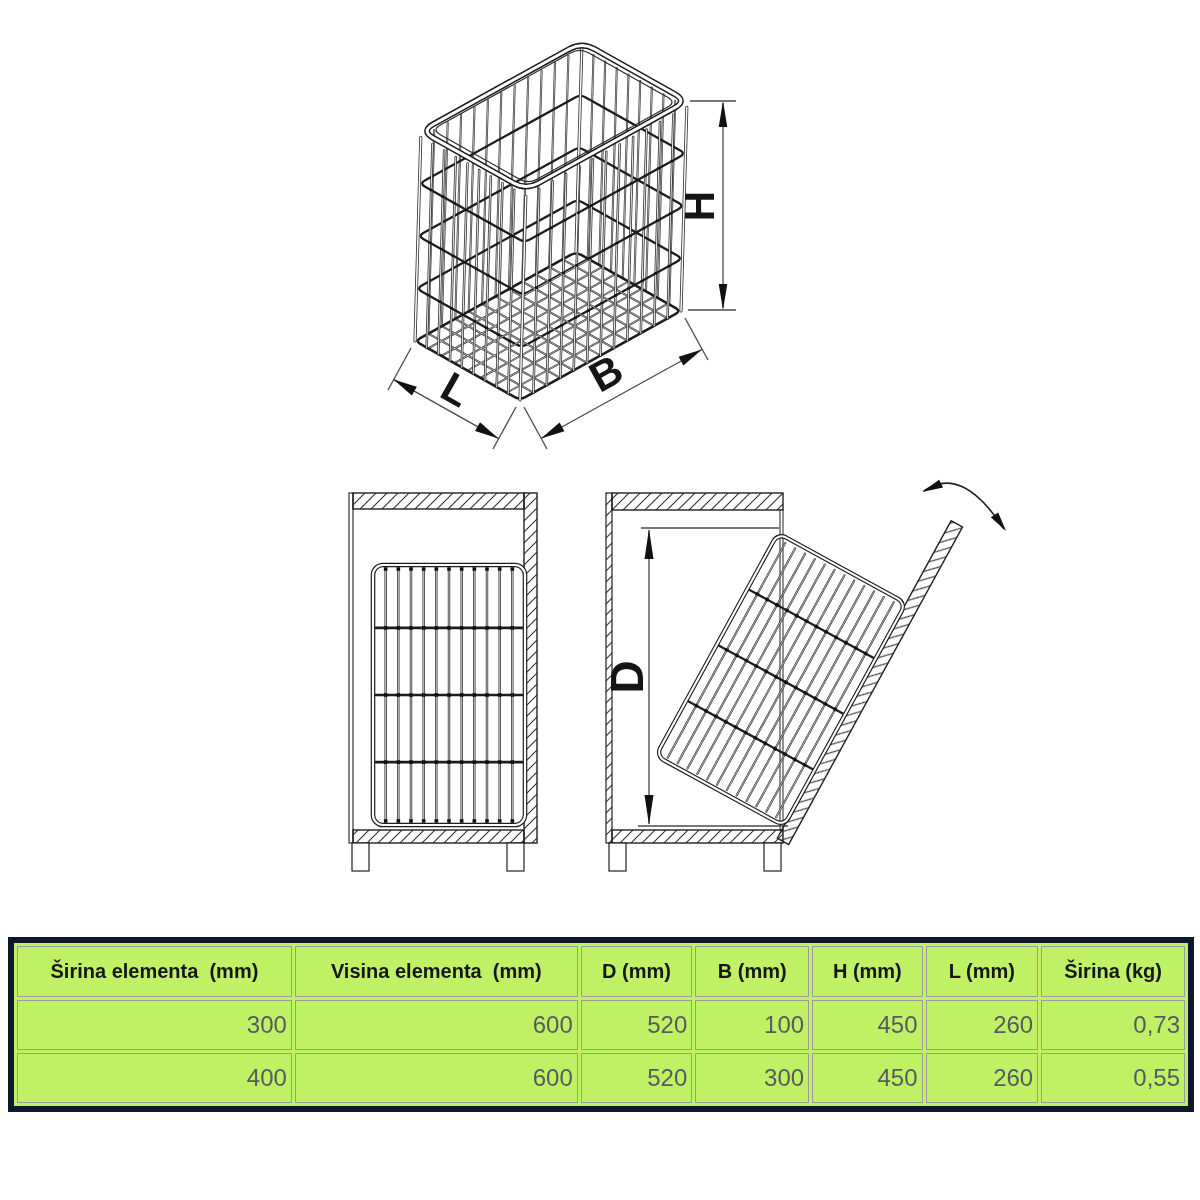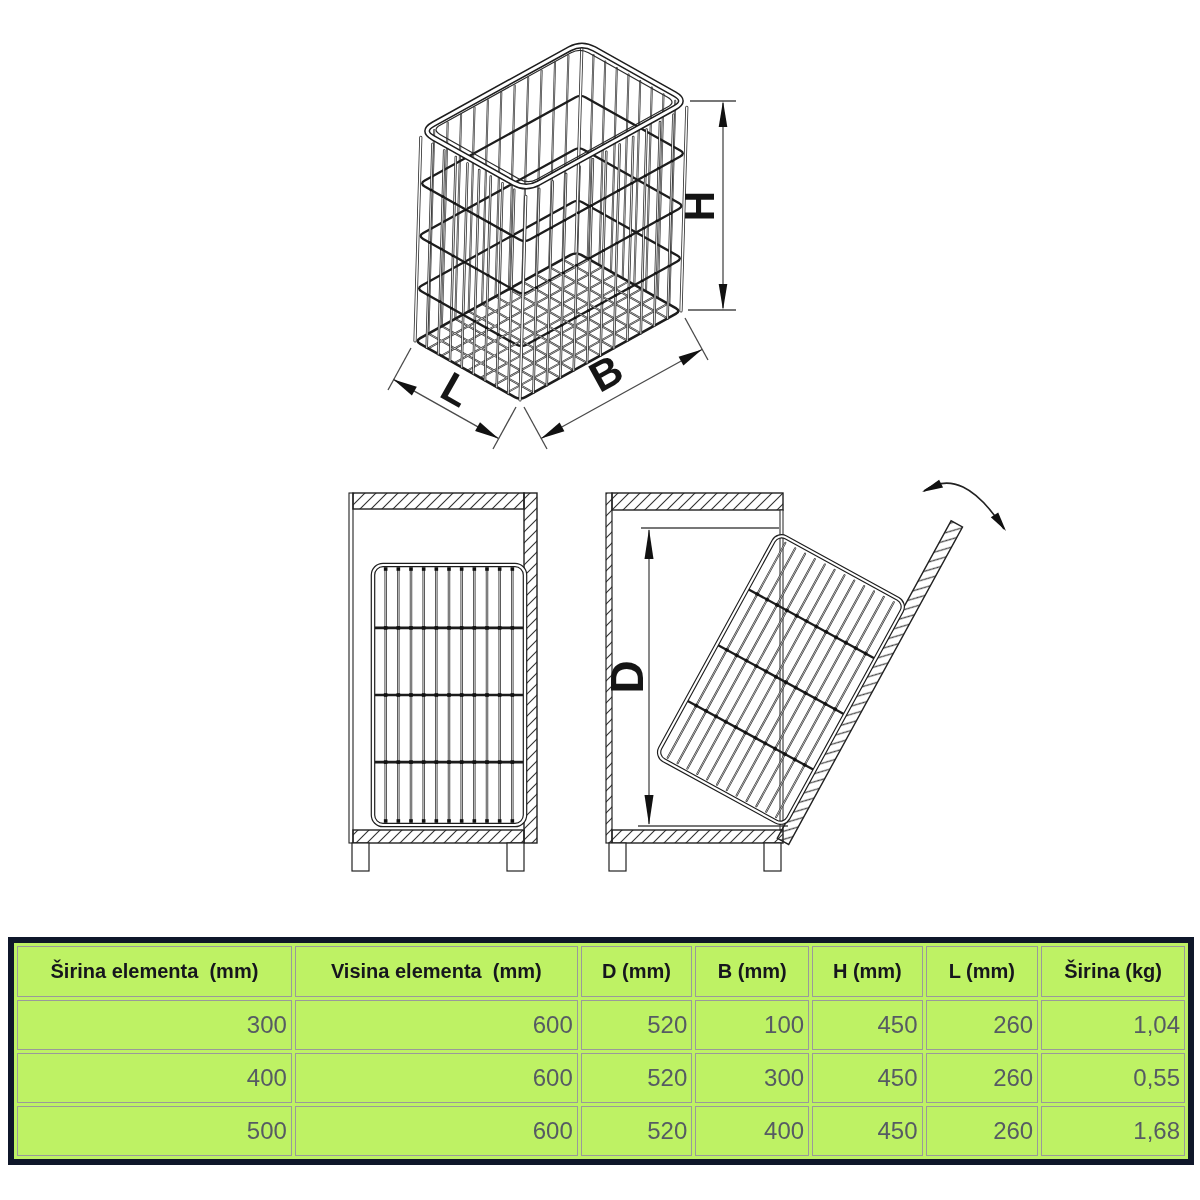--- a/index.html
+++ b/index.html
@@ -299,36 +299,27 @@
           </tr>
         </thead>
       <tbody id="spec-body">
           <tr>
             <td>300</td>
             <td>600</td>
             <td>520</td>
             <td>100</td>
             <td>450</td>
             <td>260</td>
-            <td>1,04</td>
+            <td>0,73</td>
           </tr>
           <tr>
             <td>400</td>
             <td>600</td>
             <td>520</td>
             <td>300</td>
             <td>450</td>
             <td>260</td>
             <td>0,55</td>
           </tr>
-          <tr>
-            <td>500</td>
-            <td>600</td>
-            <td>520</td>
-            <td>400</td>
-            <td>450</td>
-            <td>260</td>
-            <td>1,68</td>
-          </tr>
         </tbody>
     </table>
   </div>
 </div>
 
 </body></html>

